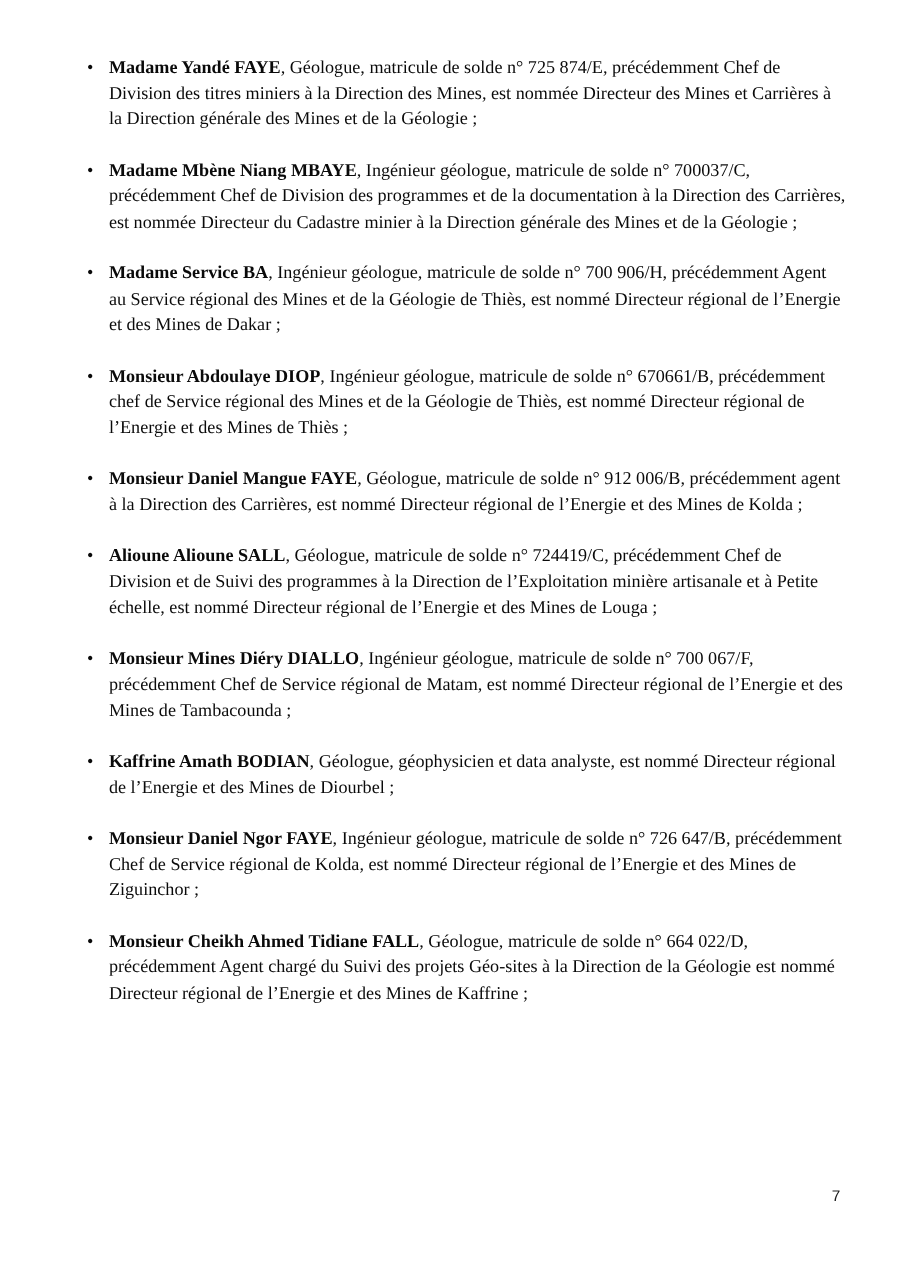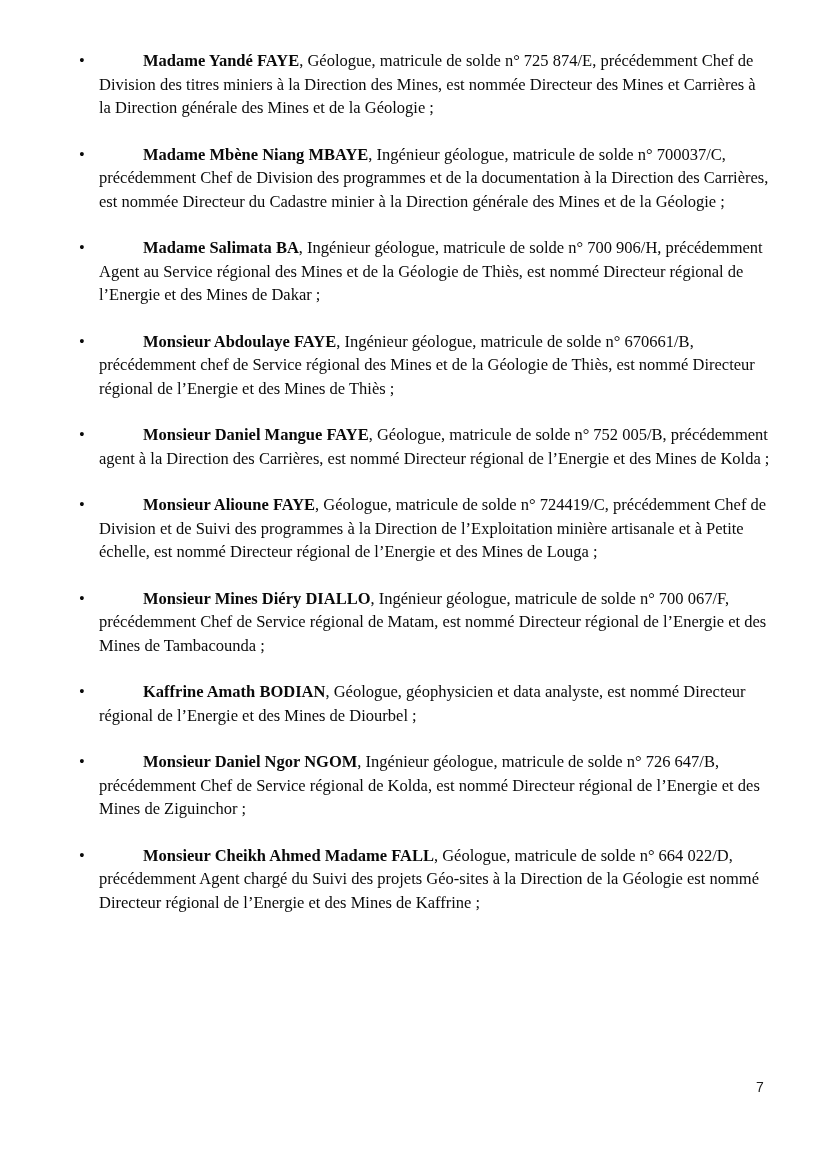--- a/index.html
+++ b/index.html
@@ -31,21 +31,20 @@
     text-align: left;
   }
   .bullet {
     position: absolute;
     left: -20px;
     top: 0;
     font-size: 16.5px;
   }
   .person-name {
     font-weight: bold;
-    margin-left: 44px;
   }
   .page-number {
     position: absolute;
     left: 750px;
     top: 1078px;
     width: 20px;
     text-align: center;
     font-family: "Liberation Sans", sans-serif;
     font-size: 14px;
     line-height: 18px;
@@ -54,30 +53,30 @@
 </style>
 </head>
 <body>
 
 <div class="page">
   <ul class="appointments">
   <li class="appointment"><span class="bullet">•</span><span class="person-name">Madame Yandé FAYE</span><span class="appointment-details">, Géologue, matricule de solde n° 725 874/E, précédemment Chef de Division des titres miniers à la Direction des Mines, est nommée Directeur des Mines et Carrières à la Direction générale des Mines et de la Géologie ;</span></li>
 
   <li class="appointment"><span class="bullet">•</span><span class="person-name">Madame Mbène Niang MBAYE</span><span class="appointment-details">, Ingénieur géologue, matricule de solde n° 700037/C, précédemment Chef de Division des programmes et de la documentation à la Direction des Carrières, est nommée Directeur du Cadastre minier à la Direction générale des Mines et de la Géologie ;</span></li>
 
-  <li class="appointment"><span class="bullet">•</span><span class="person-name">Madame Salimata BA</span><span class="appointment-details">, Ingénieur géologue, matricule de solde n° 700 906/H, précédemment Agent au Service régional des Mines et de la Géologie de Thiès, est nommé Directeur régional de l’Energie et des Mines de Dakar ;</span></li>
+  <li class="appointment"><span class="bullet">•</span><span class="person-name">Madame Service BA</span><span class="appointment-details">, Ingénieur géologue, matricule de solde n° 700 906/H, précédemment Agent au Service régional des Mines et de la Géologie de Thiès, est nommé Directeur régional de l’Energie et des Mines de Dakar ;</span></li>
 
-  <li class="appointment"><span class="bullet">•</span><span class="person-name">Monsieur Abdoulaye FAYE</span><span class="appointment-details">, Ingénieur géologue, matricule de solde n° 670661/B, précédemment chef de Service régional des Mines et de la Géologie de Thiès, est nommé Directeur régional de l’Energie et des Mines de Thiès ;</span></li>
+  <li class="appointment"><span class="bullet">•</span><span class="person-name">Monsieur Abdoulaye DIOP</span><span class="appointment-details">, Ingénieur géologue, matricule de solde n° 670661/B, précédemment chef de Service régional des Mines et de la Géologie de Thiès, est nommé Directeur régional de l’Energie et des Mines de Thiès ;</span></li>
 
-  <li class="appointment"><span class="bullet">•</span><span class="person-name">Monsieur Daniel Mangue FAYE</span><span class="appointment-details">, Géologue, matricule de solde n° 752 005/B, précédemment agent à la Direction des Carrières, est nommé Directeur régional de l’Energie et des Mines de Kolda ;</span></li>
+  <li class="appointment"><span class="bullet">•</span><span class="person-name">Monsieur Daniel Mangue FAYE</span><span class="appointment-details">, Géologue, matricule de solde n° 912 006/B, précédemment agent à la Direction des Carrières, est nommé Directeur régional de l’Energie et des Mines de Kolda ;</span></li>
 
-  <li class="appointment"><span class="bullet">•</span><span class="person-name">Monsieur Alioune FAYE</span><span class="appointment-details">, Géologue, matricule de solde n° 724419/C, précédemment Chef de Division et de Suivi des programmes à la Direction de l’Exploitation minière artisanale et à Petite échelle, est nommé Directeur régional de l’Energie et des Mines de Louga ;</span></li>
+  <li class="appointment"><span class="bullet">•</span><span class="person-name">Alioune Alioune SALL</span><span class="appointment-details">, Géologue, matricule de solde n° 724419/C, précédemment Chef de Division et de Suivi des programmes à la Direction de l’Exploitation minière artisanale et à Petite échelle, est nommé Directeur régional de l’Energie et des Mines de Louga ;</span></li>
 
   <li class="appointment"><span class="bullet">•</span><span class="person-name">Monsieur Mines Diéry DIALLO</span><span class="appointment-details">, Ingénieur géologue, matricule de solde n° 700 067/F, précédemment Chef de Service régional de Matam, est nommé Directeur régional de l’Energie et des Mines de Tambacounda ;</span></li>
 
   <li class="appointment"><span class="bullet">•</span><span class="person-name">Kaffrine Amath BODIAN</span><span class="appointment-details">, Géologue, géophysicien et data analyste, est nommé Directeur régional de l’Energie et des Mines de Diourbel ;</span></li>
 
-  <li class="appointment"><span class="bullet">•</span><span class="person-name">Monsieur Daniel Ngor NGOM</span><span class="appointment-details">, Ingénieur géologue, matricule de solde n° 726 647/B, précédemment Chef de Service régional de Kolda, est nommé Directeur régional de l’Energie et des Mines de Ziguinchor ;</span></li>
+  <li class="appointment"><span class="bullet">•</span><span class="person-name">Monsieur Daniel Ngor FAYE</span><span class="appointment-details">, Ingénieur géologue, matricule de solde n° 726 647/B, précédemment Chef de Service régional de Kolda, est nommé Directeur régional de l’Energie et des Mines de Ziguinchor ;</span></li>
 
-  <li class="appointment"><span class="bullet">•</span><span class="person-name">Monsieur Cheikh Ahmed Madame FALL</span><span class="appointment-details">, Géologue, matricule de solde n° 664 022/D, précédemment Agent chargé du Suivi des projets Géo-sites à la Direction de la Géologie est nommé Directeur régional de l’Energie et des Mines de Kaffrine ;</span></li>
+  <li class="appointment"><span class="bullet">•</span><span class="person-name">Monsieur Cheikh Ahmed Tidiane FALL</span><span class="appointment-details">, Géologue, matricule de solde n° 664 022/D, précédemment Agent chargé du Suivi des projets Géo-sites à la Direction de la Géologie est nommé Directeur régional de l’Energie et des Mines de Kaffrine ;</span></li>
 </ul>
   <div class="page-number">7</div>
 </div>
 
 </body></html>

